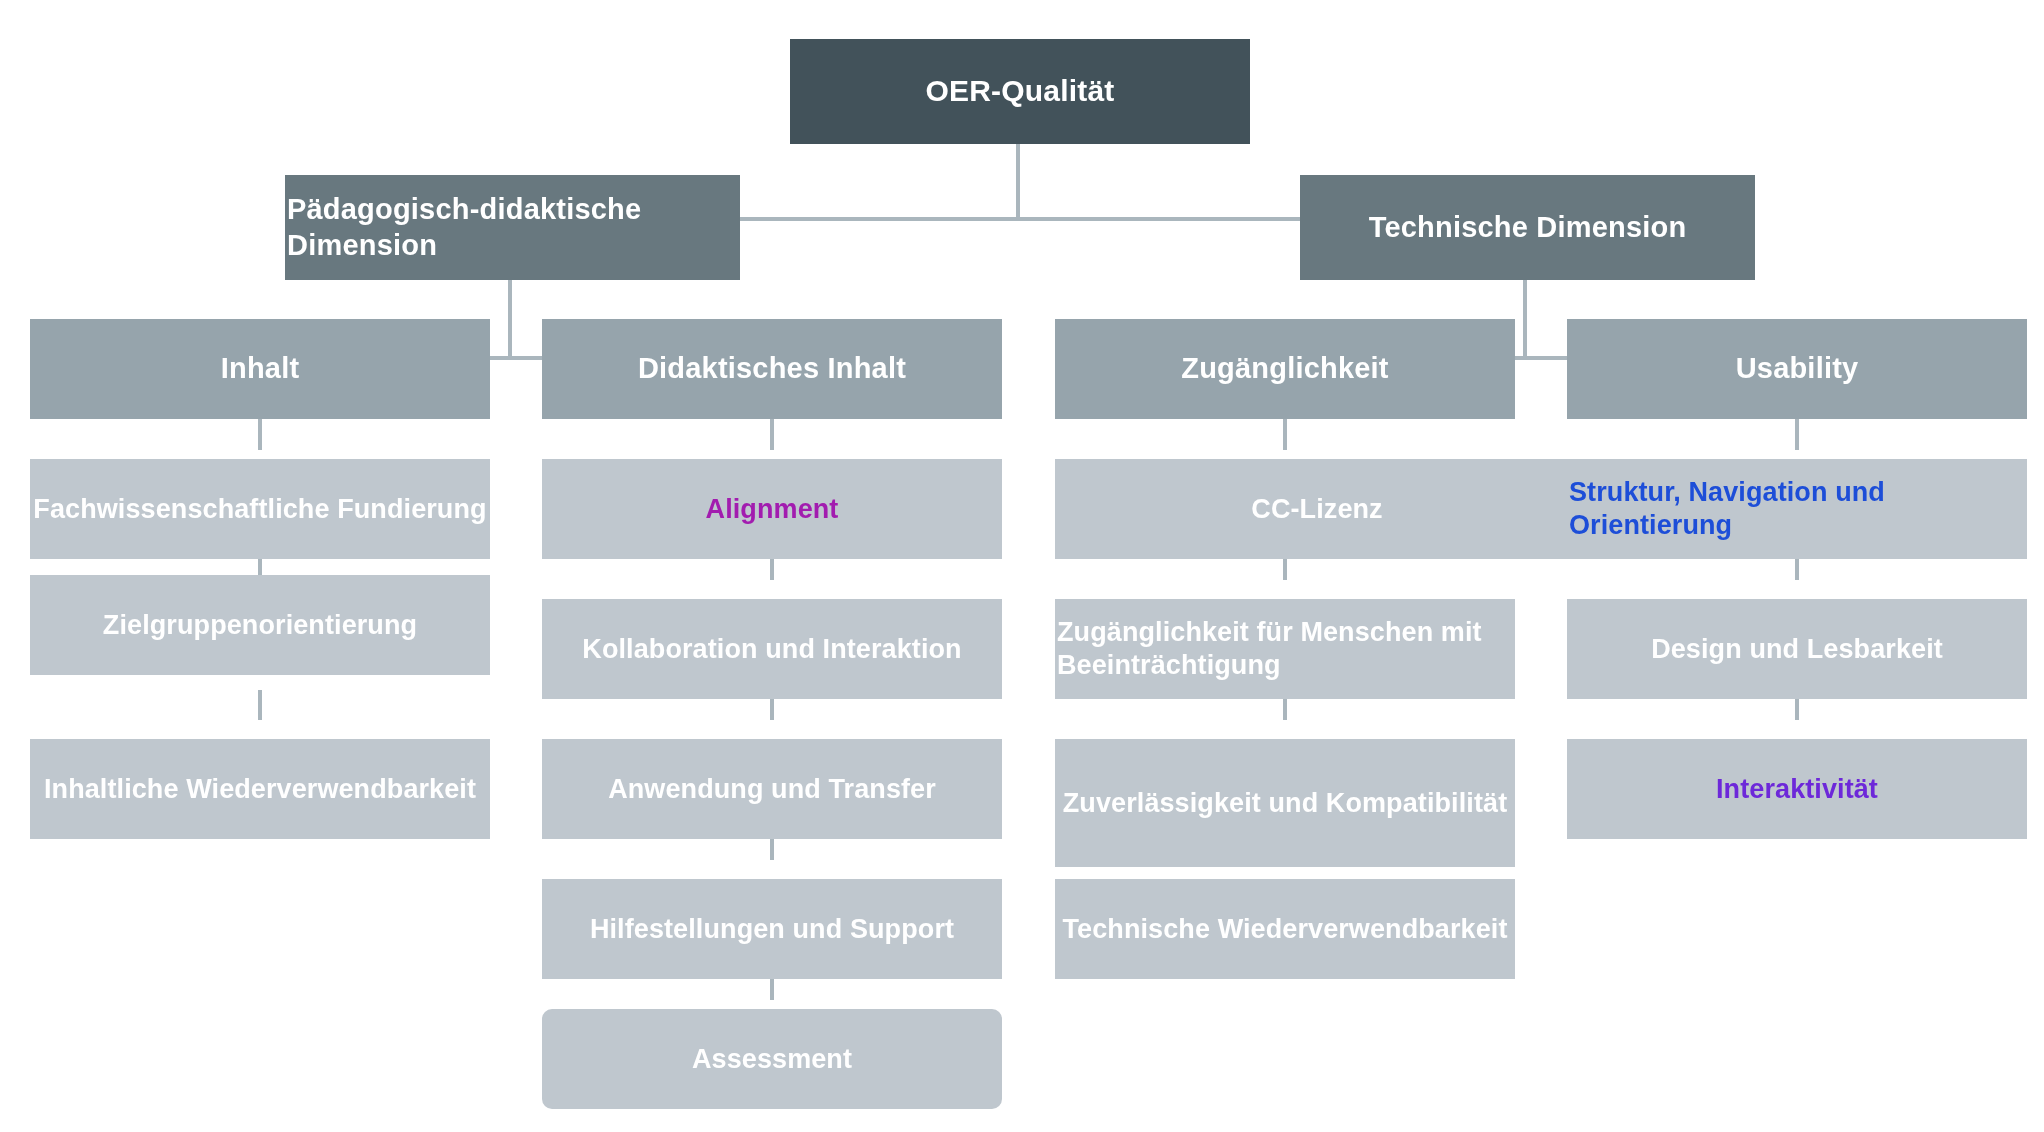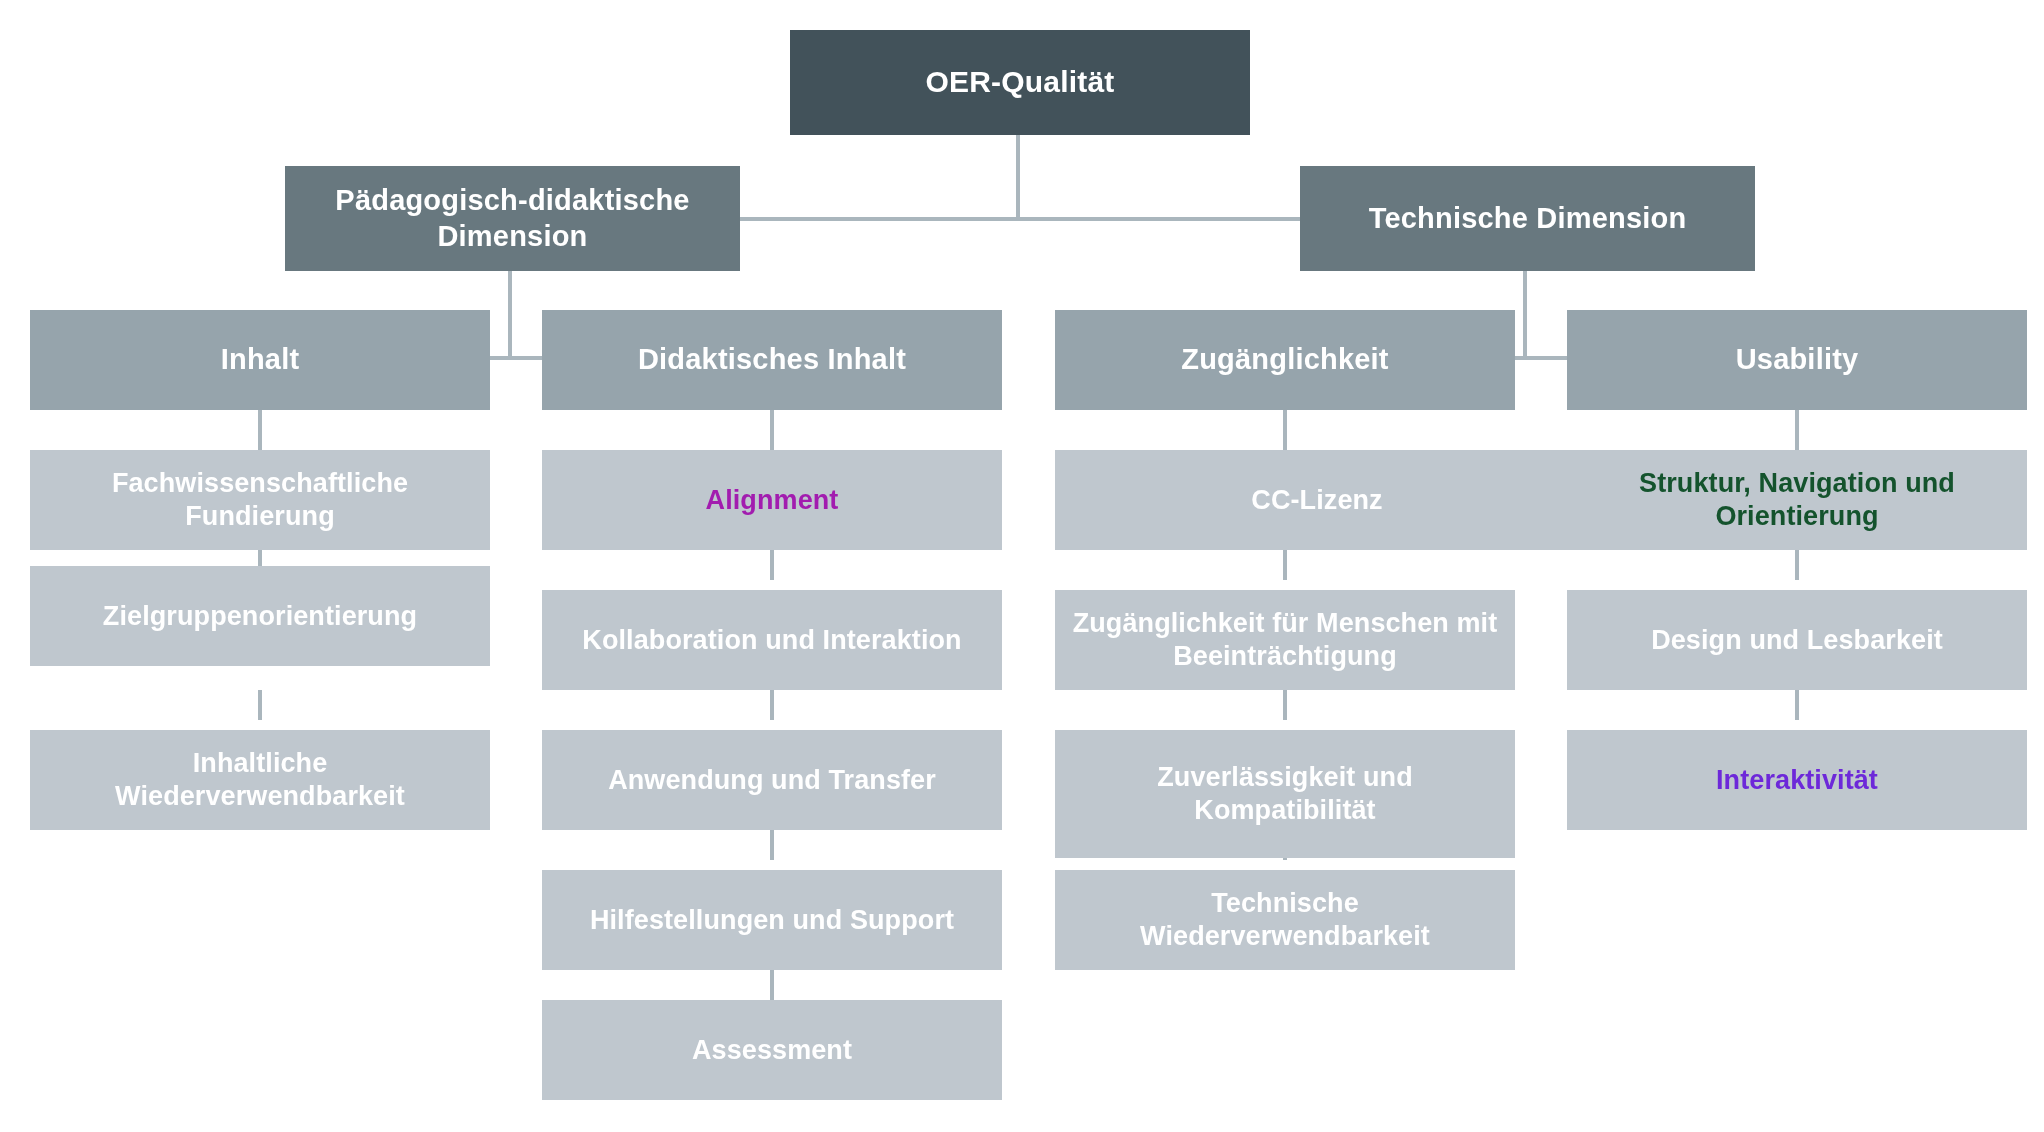--- a/index.html
+++ b/index.html
@@ -7,26 +7,26 @@
     width:2044px;height:1132px;
     font-family:"Liberation Sans", sans-serif;
     -webkit-font-smoothing:antialiased;
   }
   #stage{position:relative;width:2044px;height:1132px;overflow:hidden;background:#fff;}
 
   .node{
     position:absolute;
     box-sizing:border-box;
     display:flex;align-items:center;justify-content:center;
-    text-align:center;
     color:#ffffff;
     font-weight:bold;
     line-height:1.22;
-    padding:4px 14px;
+    padding:4px 2px;
     z-index:3;
+    margin-top:9px;
   }
   .lvl-root{background:#42525a;font-size:30px;letter-spacing:.2px;}
   .lvl-dim {background:#68787f;font-size:29px;letter-spacing:.2px;}
   .lvl-cat {background:#96a4ac;font-size:29px;letter-spacing:.2px;}
   .lvl-leaf{background:#bfc7ce;font-size:27px;letter-spacing:.1px;}
 
   .conn{position:absolute;background:#aab6bd;z-index:1;}
 </style>
 </head>
 <body style="background: rgb(255, 255, 255);">
@@ -75,24 +75,24 @@
   <div class="node lvl-cat" style="left: 1567px; top: 310px; width: 460px; height: 100px; background: rgb(150, 164, 172); color: rgb(255, 255, 255);">Usability</div>
 
   <div class="node lvl-leaf" style="left: 30px; top: 450px; width: 460px; height: 100px; background: rgb(191, 199, 206); color: rgb(255, 255, 255);">Fachwissenschaftliche Fundierung</div>
   <div class="node lvl-leaf" style="left: 30px; top: 566px; width: 460px; height: 100px; background: rgb(191, 199, 206); color: rgb(255, 255, 255);">Zielgruppenorientierung</div>
   <div class="node lvl-leaf" style="left: 30px; top: 730px; width: 460px; height: 100px; background: rgb(191, 199, 206); color: rgb(255, 255, 255);">Inhaltliche Wiederverwendbarkeit</div>
 
   <div class="node lvl-leaf" style="left: 542px; top: 450px; width: 460px; height: 100px; background: rgb(191, 199, 206); color: #a21caf;">Alignment</div>
   <div class="node lvl-leaf" style="left: 542px; top: 590px; width: 460px; height: 100px; background: rgb(191, 199, 206); color: rgb(255, 255, 255);">Kollaboration und Interaktion</div>
   <div class="node lvl-leaf" style="left: 542px; top: 730px; width: 460px; height: 100px; background: rgb(191, 199, 206); color: rgb(255, 255, 255);">Anwendung und Transfer</div>
   <div class="node lvl-leaf" style="left: 542px; top: 870px; width: 460px; height: 100px; background: rgb(191, 199, 206); color: rgb(255, 255, 255);">Hilfestellungen und Support</div>
-  <div class="node lvl-leaf" style="left: 542px; top: 1000px; width: 460px; height: 100px; background: rgb(191, 199, 206); color: rgb(255, 255, 255);">Assessment</div>
+  <div class="node lvl-leaf" style="left: 542px; top: 1000px; width: 460px; height: 100px; background: rgb(191, 199, 206); color: rgb(255, 255, 255); border-radius: 10px;">Assessment</div>
 
   <div class="node lvl-leaf" style="left: 1055px; top: 450px; width: 524px; height: 100px; background: rgb(191, 199, 206); color: rgb(255, 255, 255);">CC-Lizenz</div>
   <div class="node lvl-leaf" style="left: 1055px; top: 590px; width: 460px; height: 100px; background: rgb(191, 199, 206); color: rgb(255, 255, 255);">Zugänglichkeit für Menschen mit Beeinträchtigung</div>
   <div class="node lvl-leaf" style="left: 1055px; top: 730px; width: 460px; height: 128px; background: rgb(191, 199, 206); color: rgb(255, 255, 255);">Zuverlässigkeit und Kompatibilität</div>
   <div class="node lvl-leaf" style="left: 1055px; top: 870px; width: 460px; height: 100px; background: rgb(191, 199, 206); color: rgb(255, 255, 255);">Technische Wiederverwendbarkeit</div>
 
-  <div class="node lvl-leaf" style="left: 1567px; top: 450px; width: 460px; height: 100px; background: rgb(191, 199, 206); color: #14532d;">Struktur, Navigation und Orientierung</div>
+  <div class="node lvl-leaf" style="left: 1567px; top: 450px; width: 460px; height: 100px; background: rgb(191, 199, 206); color: #1d4ed8;">Struktur, Navigation und Orientierung</div>
   <div class="node lvl-leaf" style="left: 1567px; top: 590px; width: 460px; height: 100px; background: rgb(191, 199, 206); color: rgb(255, 255, 255);">Design und Lesbarkeit</div>
   <div class="node lvl-leaf" style="left: 1567px; top: 730px; width: 460px; height: 100px; background: rgb(191, 199, 206); color: #6d28d9;">Interaktivität</div>
 
 </div>
 
 </body></html>

